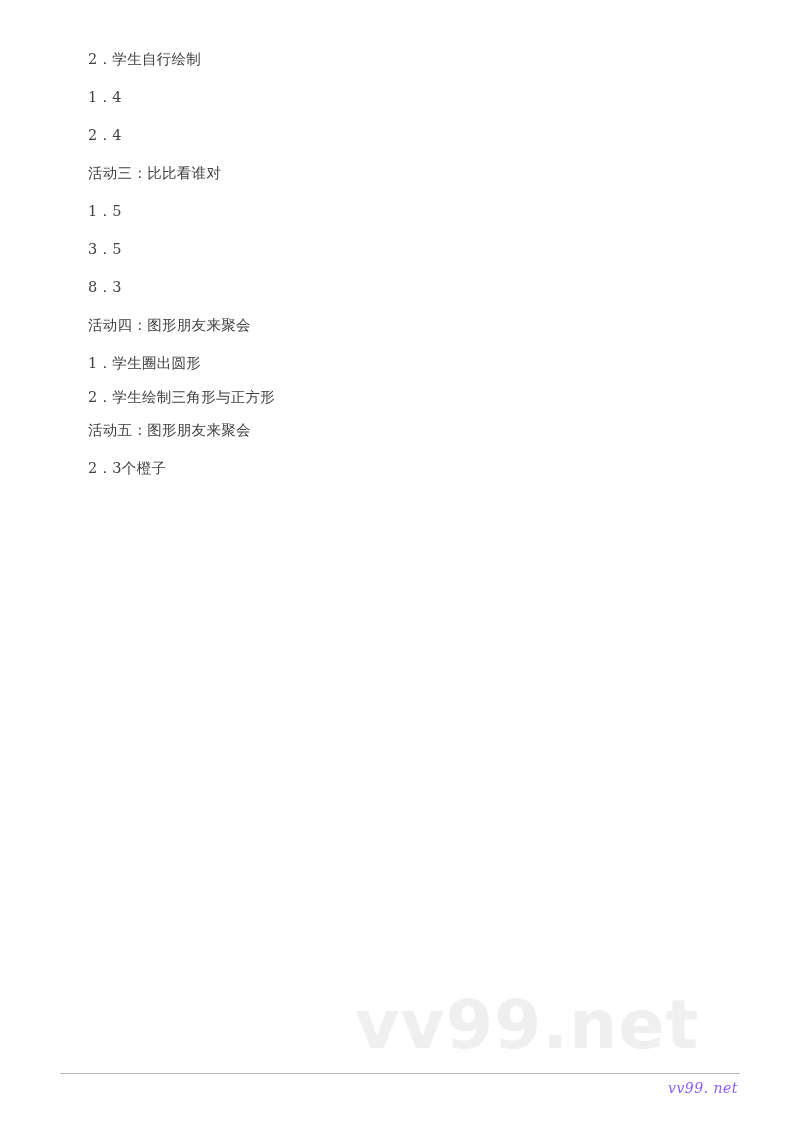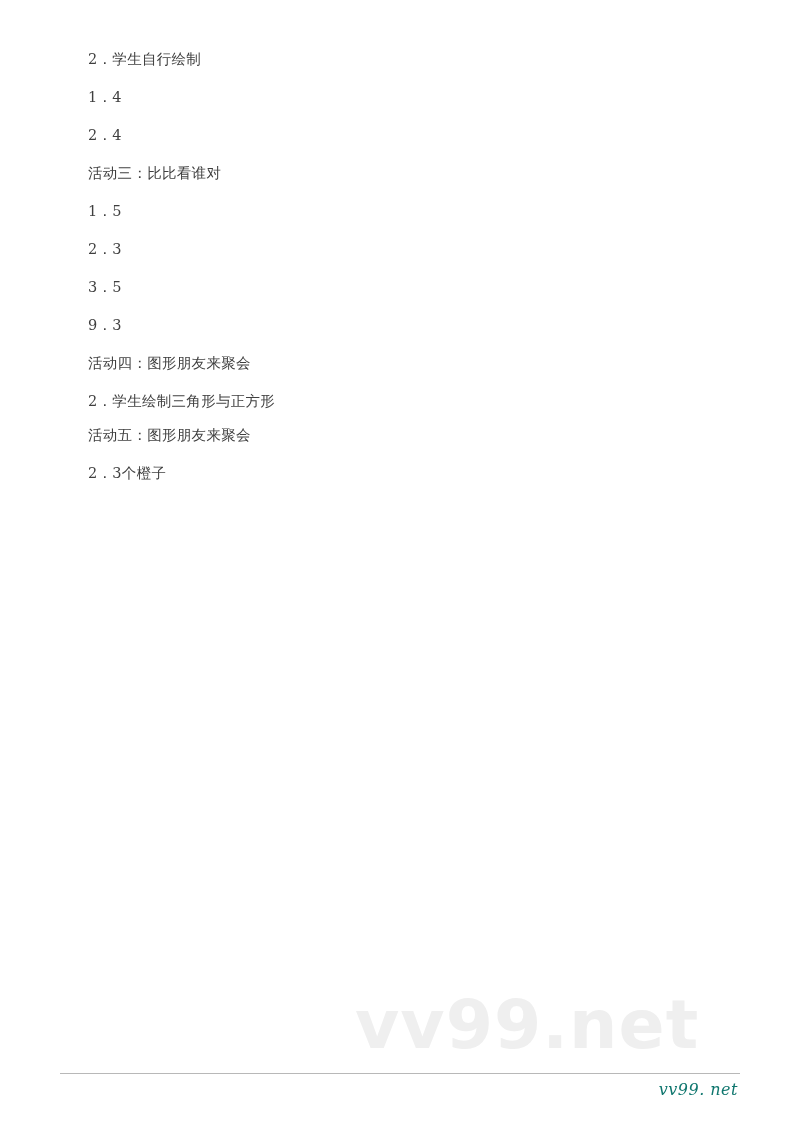--- a/index.html
+++ b/index.html
@@ -62,40 +62,40 @@
     width: 680px;
     height: 1px;
     background: #b8b8b8;
   }
   .footer-text {
     position: absolute;
     right: 62px;
     top: 1080px;
     font-family: "DejaVu Serif", "Liberation Serif", serif;
     font-style: italic;
-    font-size: 16px;
-    color: #0f766e;
+    font-size: 14px;
+    color: #8b5cf6;
     letter-spacing: 0.5px;
   }
 </style>
 </head>
 <body>
 
 <div class="page">
 
   <div class="doc-body">
     <div class="line indent-num">2．学生自行绘制</div>
     <div class="line indent-num">1．4</div>
     <div class="line indent-num">2．4</div>
     <div class="line heading">活动三：比比看谁对</div>
     <div class="line indent-num">1．5</div>
-    <div class="line indent-num">2．3</div>
     <div class="line indent-num">3．5</div>
-    <div class="line indent-num">9．3</div>
+    <div class="line indent-num">8．3</div>
     <div class="line heading">活动四：图形朋友来聚会</div>
+    <div class="line indent-num tight">1．学生圈出圆形</div>
     <div class="line indent-num tight">2．学生绘制三角形与正方形</div>
     <div class="line heading">活动五：图形朋友来聚会</div>
     <div class="line indent-num">2．3个橙子</div>
   </div>
 
   <div class="watermark-big">vv99.net</div>
 
   <div class="footer-rule"></div>
   <div class="footer-text">vv99. net</div>
 

